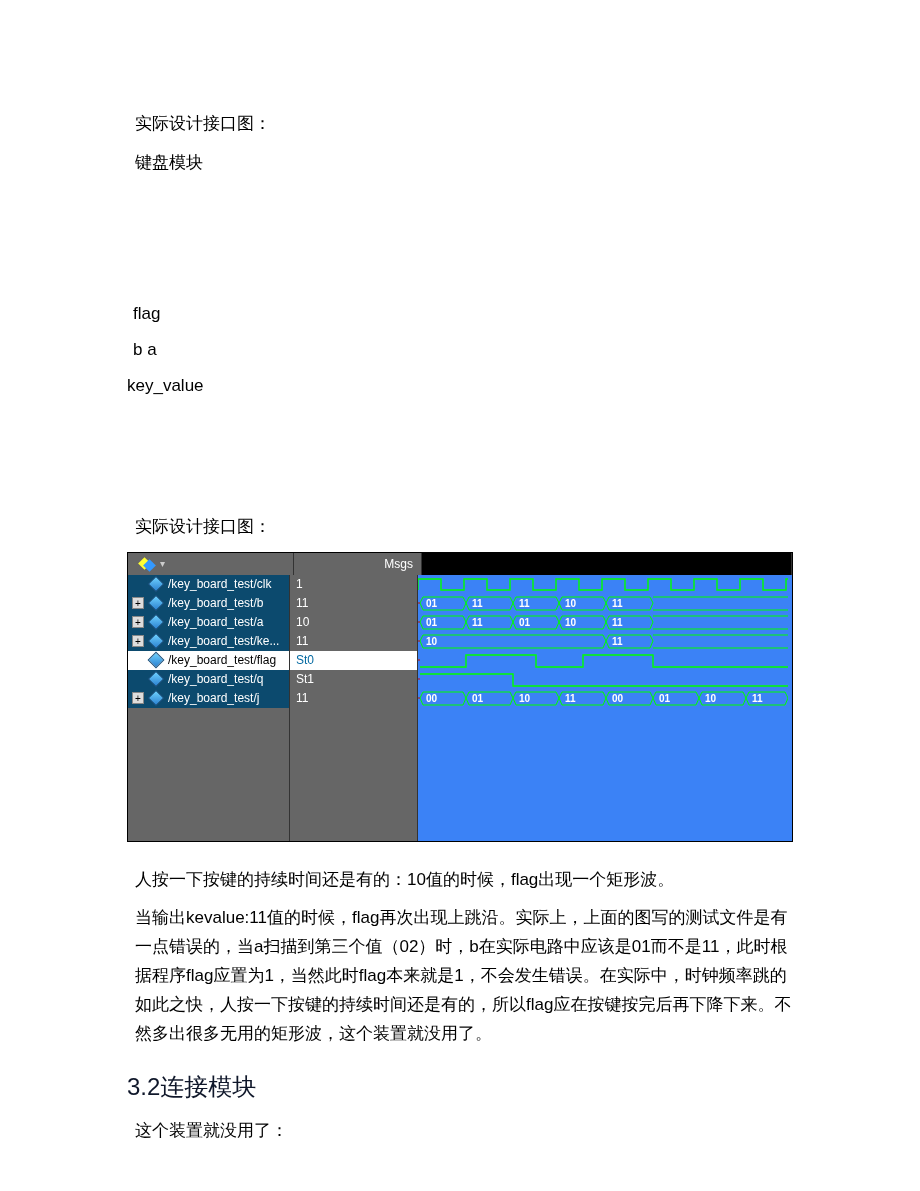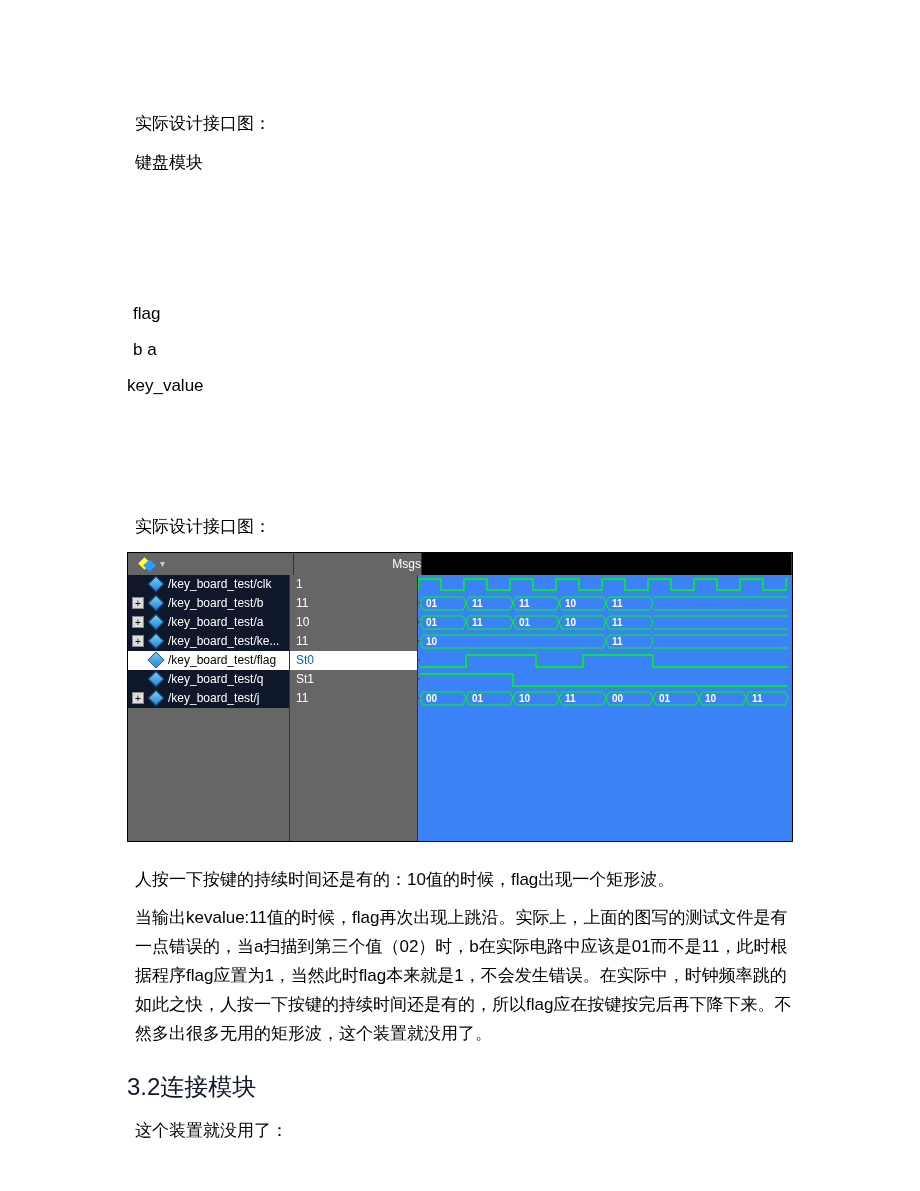--- a/index.html
+++ b/index.html
@@ -47,28 +47,28 @@
     height: 22px;
   }
   .wv-header .hcell {
     background: #666;
     border-right: 1px solid #333;
     display: flex;
     align-items: center;
     box-sizing: border-box;
   }
   .hcell.sigcol { width: 166px; padding-left: 6px; }
-  .hcell.msgcol { width: 128px; justify-content: flex-end; }
+  .hcell.msgcol { width: 128px; justify-content: flex-end; padding-right: 8px; }
   .hcell.wavecol { flex: 1; background: #000; }
   .wv-body {
     display: flex;
   }
   .sig-panel {
     width: 162px;
-    background: #0f172a;
+    background: #0c4a6e;
     border-right: 1px solid #333;
     box-sizing: border-box;
   }
   .msg-panel {
     width: 128px;
     background: #666;
     border-right: 1px solid #333;
     box-sizing: border-box;
   }
   .wave-panel {

